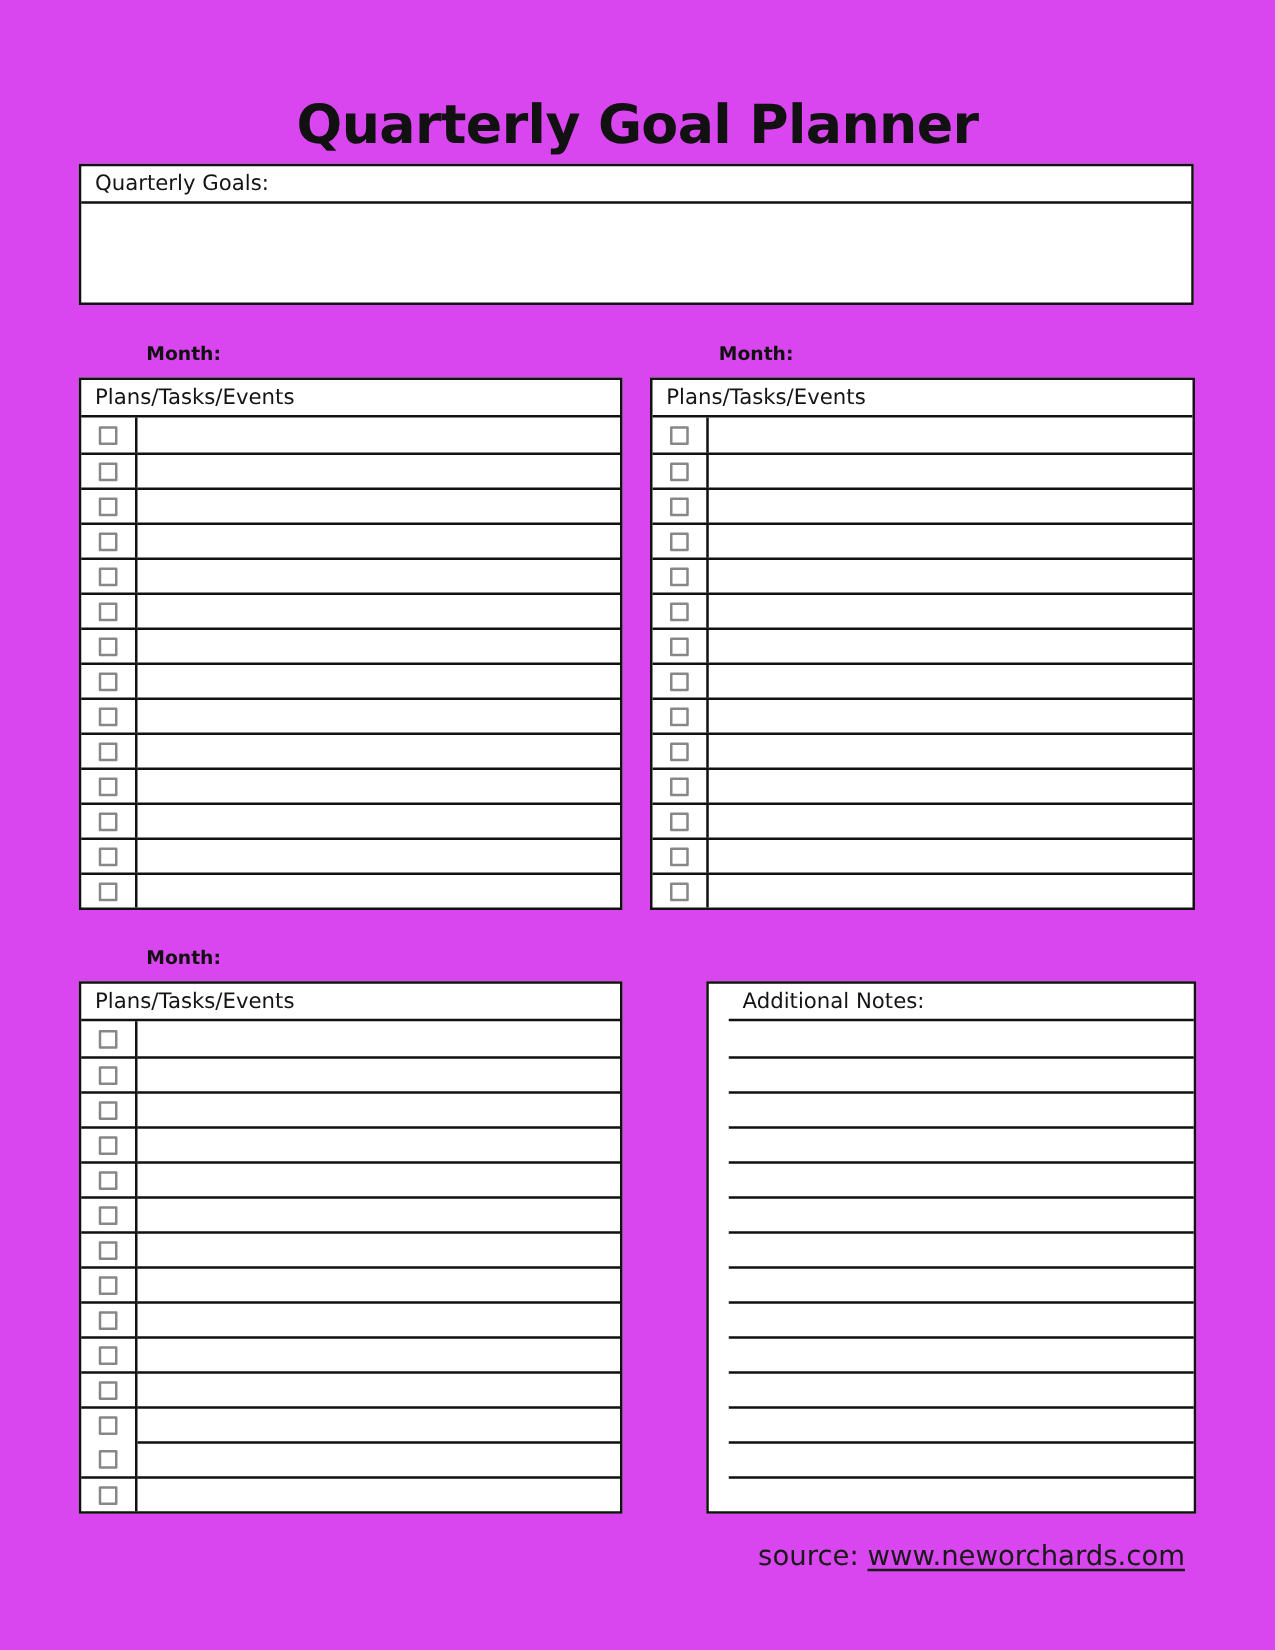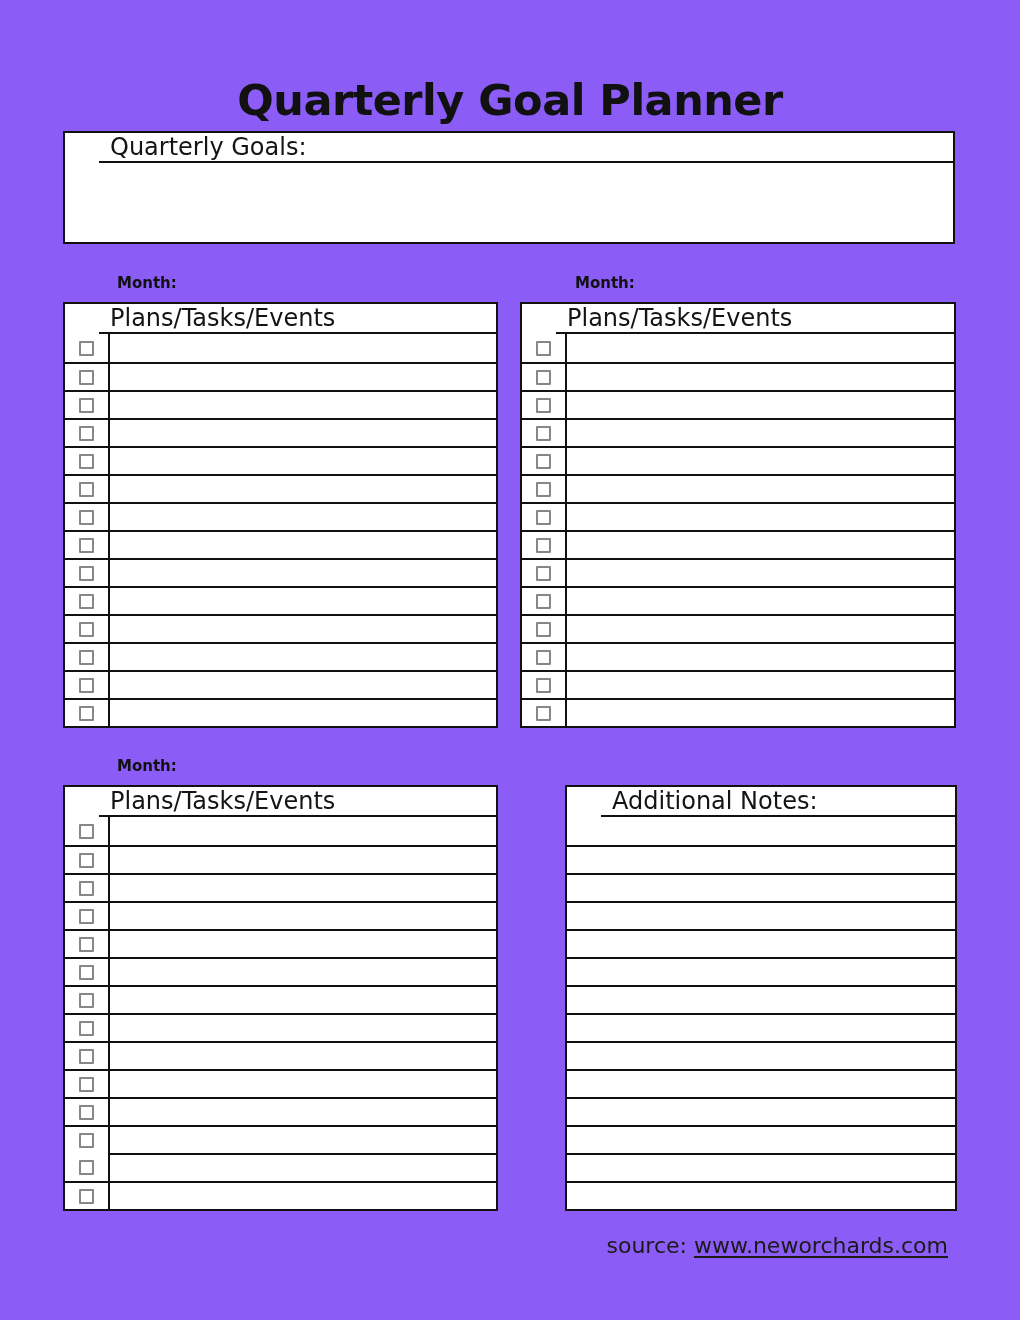--- a/index.html
+++ b/index.html
@@ -4,21 +4,21 @@
 <style>
   html, body {
     margin: 0;
     padding: 0;
     background: #e9e9e9;
   }
   #page {
     position: relative;
     width: 1020px;
     height: 1320px;
-    background: #8b5cf6;
+    background: #d946ef;
     font-family: "DejaVu Sans", "Liberation Sans", sans-serif;
     color: #141414;
     overflow: hidden;
   }
   
   .page-title {
     position: absolute;
     top: 46px;
     left: 0;
     width: 100%;
@@ -33,25 +33,24 @@
     position: absolute;
     border: 2px solid #111;
     background: #fff;
     box-sizing: border-box;
   }
   .box-header {
     height: 28px;
     line-height: 28px;
     border-bottom: 2px solid #111;
     padding-left: 11px;
-    font-size: 24px;
+    font-size: 17px;
     box-sizing: content-box;
     white-space: nowrap;
     overflow: hidden;
-    margin-left: 34px;
   }
   
   #goals-box { left: 63px; top: 131px; width: 892px; height: 113px; }
   #goals-box .box-body { height: 79px; }
   
   .month-label {
     position: absolute;
     font-size: 15px;
     font-weight: bold;
     color: #111;
@@ -89,21 +88,21 @@
   .checkbox {
     display: inline-block;
     width: 15px;
     height: 15px;
     border: 2px solid #878787;
     border-radius: 1px;
     box-sizing: border-box;
     background: #fff;
   }
   
-  #notes-box { left: 565px; top: 785px; width: 392px; }
+  #notes-box { left: 565px; top: 785px; width: 392px; padding-left: 16px; }
   .note-row { height: 28px; box-sizing: border-box; }
   
   #footer {
     position: absolute;
     top: 1233px;
     right: 72px;
     font-size: 22px;
     color: #1a1a1a;
     white-space: nowrap;
   }

